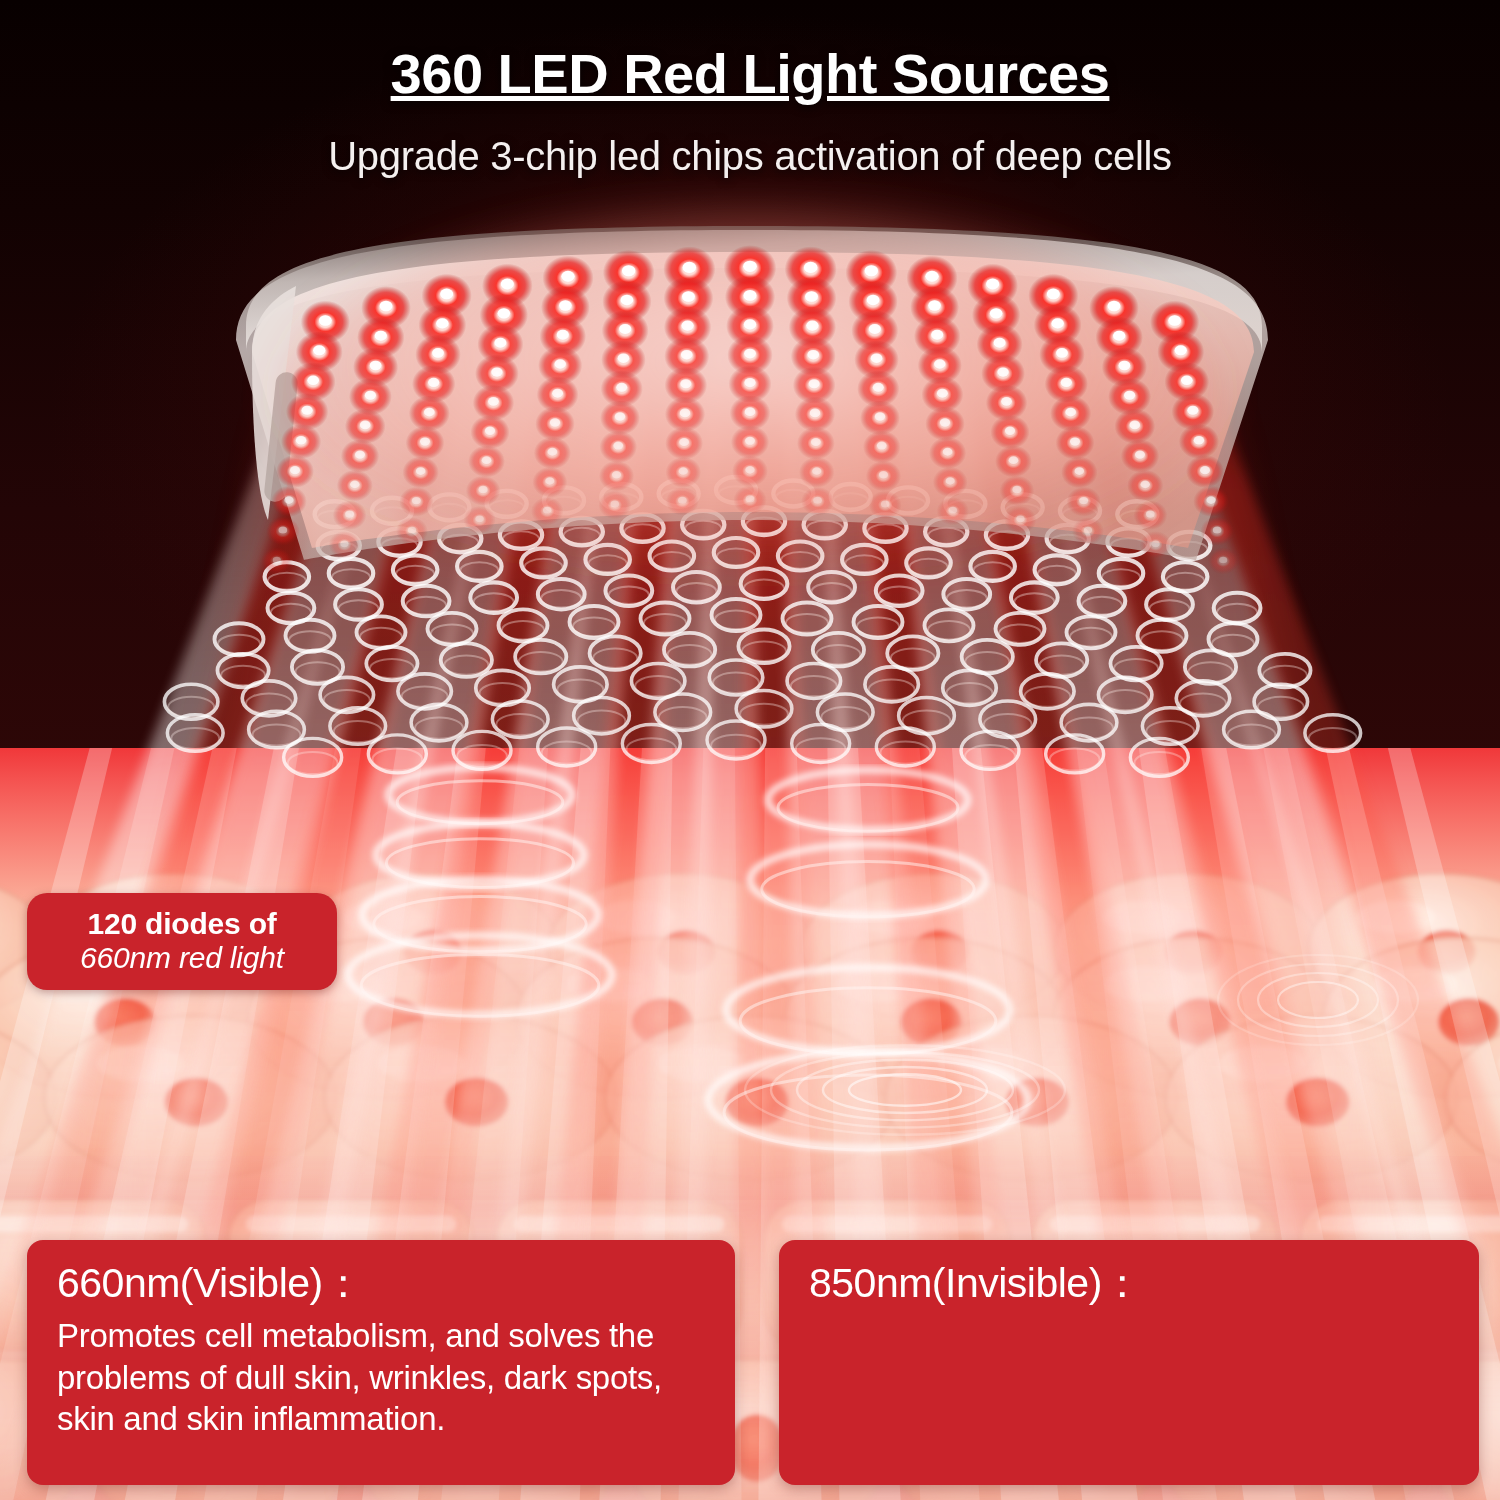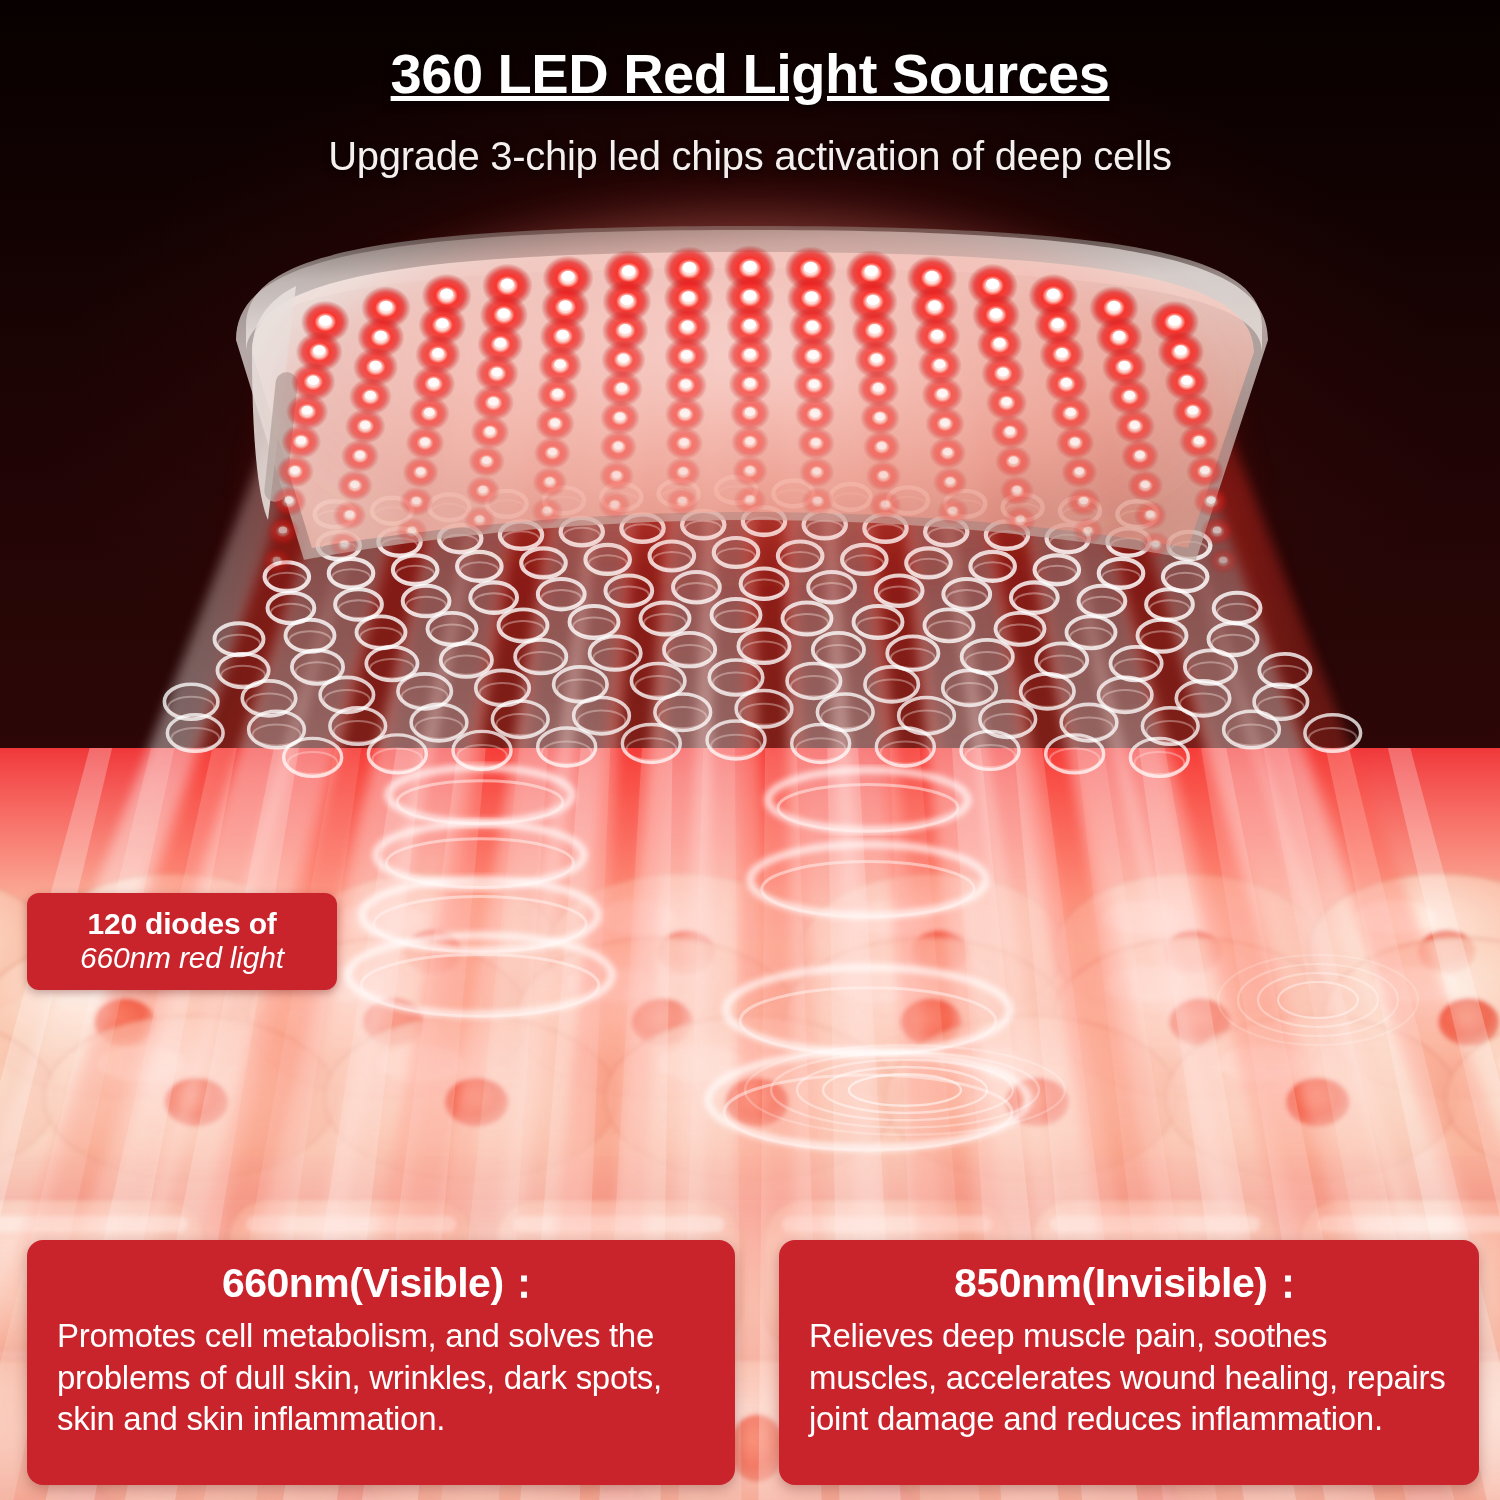--- a/index.html
+++ b/index.html
@@ -59,21 +59,21 @@
       #f3a194 100%);
   }
 
   
   .beams { position:absolute; left:0; top:0; width:1500px; height:1500px; z-index:15; pointer-events:none; }
 
   
   .chip {
     position:absolute; z-index:70;
     background:#c9232b;
-    border-radius:12px;
+    border-radius:20px;
     color:#fff;
     text-align:center;
     box-shadow:0 3px 10px rgba(90,0,0,0.35);
     padding:14px 22px 16px 22px;
   }
   .chip .l1 { font-size:30px; font-weight:bold; line-height:1.12; letter-spacing:-0.2px; }
   .chip .l2 { font-size:30px; font-weight:400; line-height:1.12; letter-spacing:-0.2px;font-style:italic; }
   #chip-660 { left:27px; top:893px; width:310px; }
   #chip-850 { left:1172px; top:1040px; width:302px; }
 
@@ -82,22 +82,22 @@
     position:absolute; top:1240px; z-index:70;
     background:#c9232b;
     border-radius:16px;
     color:#ffffff;
     padding:22px 26px 26px 30px;
     box-shadow:0 4px 14px rgba(80,0,0,0.3);
   }
   #panel-left  { left:27px;  width:708px; height:245px; }
   #panel-right { left:779px; width:700px; height:245px; }
   .panel h3 {
-    font-size:41px; font-weight:bold; letter-spacing:-0.5px;
-    margin-bottom:10px; line-height:1.05;text-align:center;
+    font-size:41px; font-weight:normal; letter-spacing:-0.5px;
+    margin-bottom:10px; line-height:1.05;
   }
   .panel p {
     font-size:33px; font-weight:400; line-height:1.26; letter-spacing:-0.3px;
   }
 </style>
 </head>
 <body>
 
 <div id="stage">
 
@@ -937,16 +937,15 @@
   </div>
 
 
   <div class="panel" id="panel-left">
     <h3>660nm(Visible)：</h3>
     <p>Promotes cell metabolism, and solves the problems of dull skin, wrinkles, dark spots, skin and skin inflammation.</p>
   </div>
 
   <div class="panel" id="panel-right">
     <h3>850nm(Invisible)：</h3>
-    <p>Relieves deep muscle pain, soothes muscles, accelerates wound healing, repairs joint damage and reduces inflammation.</p>
   </div>
 
 </div>
 
 </body></html>

